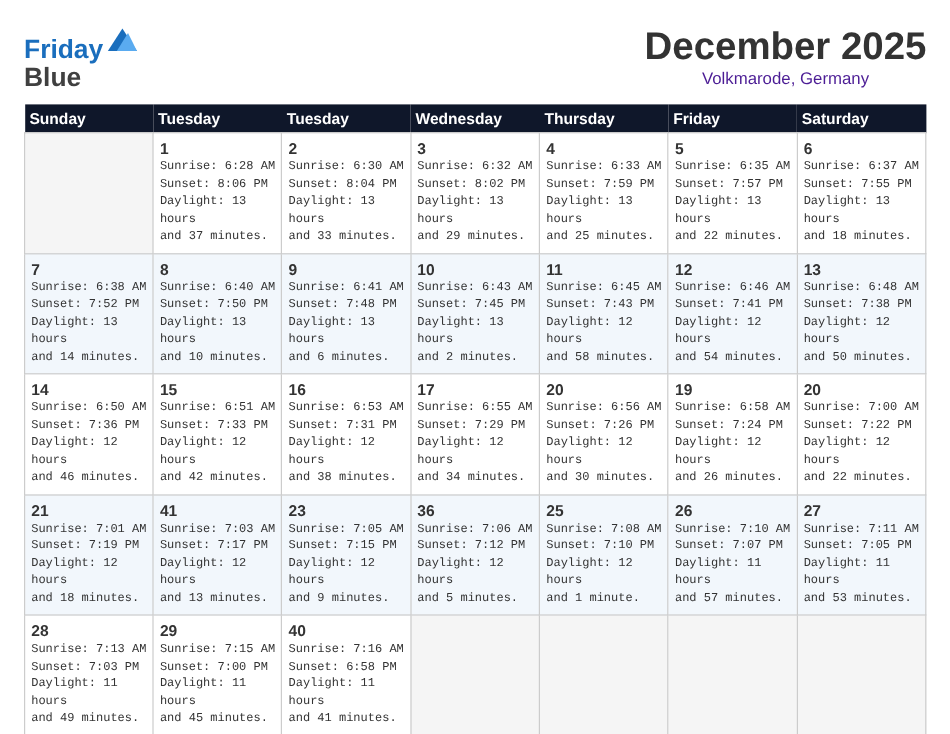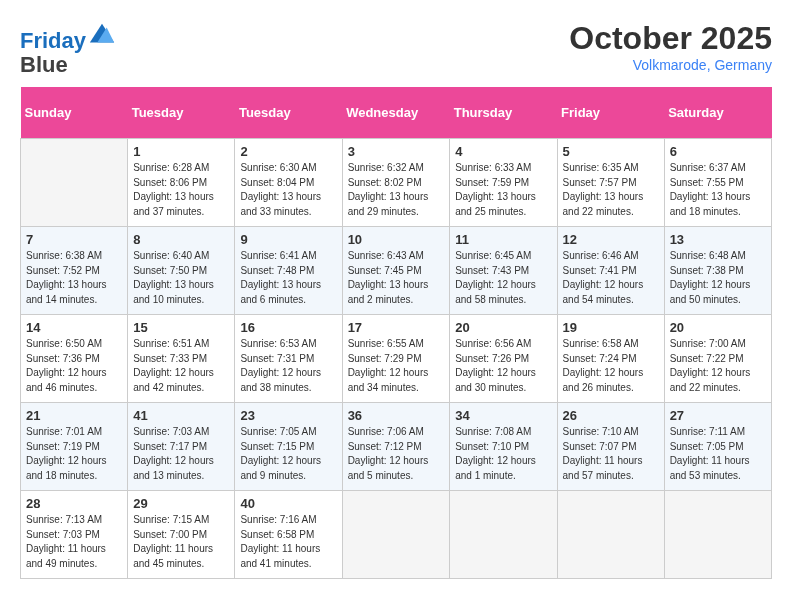--- a/index.html
+++ b/index.html
@@ -37,31 +37,32 @@
     .title-block {
       text-align: right;
     }
     .month-title {
       font-size: 32px;
       font-weight: bold;
       color: #333;
     }
     .location {
       font-size: 14px;
-      color: #3b82f6;
+      color: #4c1d95;
+      text-align: center;
     }
     table {
       width: 100%;
       border-collapse: collapse;
     }
     th {
-      background-color: #ec4899;
+      background-color: #0f172a;
       color: #fff;
       font-size: 13px;
-      padding: 18px 4px;
+      padding: 4px 4px;
       text-align: left;
       font-weight: bold;
     }
     td {
       border: 1px solid #ccc;
       vertical-align: top;
       padding: 5px 5px 5px 5px;
       font-size: 10.5px;
       color: #333;
       height: 88px;
@@ -72,41 +73,42 @@
     }
     .day-number {
       font-size: 13px;
       font-weight: bold;
       margin-bottom: 2px;
     }
     .day-info {
       font-size: 10px;
       line-height: 1.45;
       color: #333;
+      font-family: Liberation Mono, monospace;
     }
     tr:nth-child(even) td { background: #f2f7fc; }
     tr:nth-child(odd) td { background: #fff; }
     td.empty { background: #f5f5f5 !important; }
   </style>
 </head>
 <body>
 
 <div class="header">
   <div class="logo">
     <div>
       <div class="logo-text">
         <span>Friday</span><svg class="logo-icon" viewBox="0 0 30 30" xmlns="http://www.w3.org/2000/svg">
           <polygon points="2,24 15,4 28,24" fill="#1a6ebd"></polygon>
           <polygon points="10,24 20,8 28,24" fill="#5aabf0"></polygon>
         </svg><br><span style="color:#404040">Blue</span>
       </div>
     </div>
   </div>
   <div class="title-block">
-    <div class="month-title">October 2025</div>
+    <div class="month-title">December 2025</div>
     <div class="location">Volkmarode, Germany</div>
   </div>
 </div>
 
 <table>
   <thead>
     <tr>
     <th>Sunday</th>
         <th>Tuesday</th>
         <th>Tuesday</th>
@@ -215,21 +217,21 @@
         </td>
         <td>
           <div class="day-number">23</div>
           <div class="day-info">Sunrise: 7:05 AM<br>Sunset: 7:15 PM<br>Daylight: 12 hours<br>and 9 minutes.</div>
         </td>
         <td>
           <div class="day-number">36</div>
           <div class="day-info">Sunrise: 7:06 AM<br>Sunset: 7:12 PM<br>Daylight: 12 hours<br>and 5 minutes.</div>
         </td>
         <td>
-          <div class="day-number">34</div>
+          <div class="day-number">25</div>
           <div class="day-info">Sunrise: 7:08 AM<br>Sunset: 7:10 PM<br>Daylight: 12 hours<br>and 1 minute.</div>
         </td>
         <td>
           <div class="day-number">26</div>
           <div class="day-info">Sunrise: 7:10 AM<br>Sunset: 7:07 PM<br>Daylight: 11 hours<br>and 57 minutes.</div>
         </td>
         <td>
           <div class="day-number">27</div>
           <div class="day-info">Sunrise: 7:11 AM<br>Sunset: 7:05 PM<br>Daylight: 11 hours<br>and 53 minutes.</div>
         </td>

